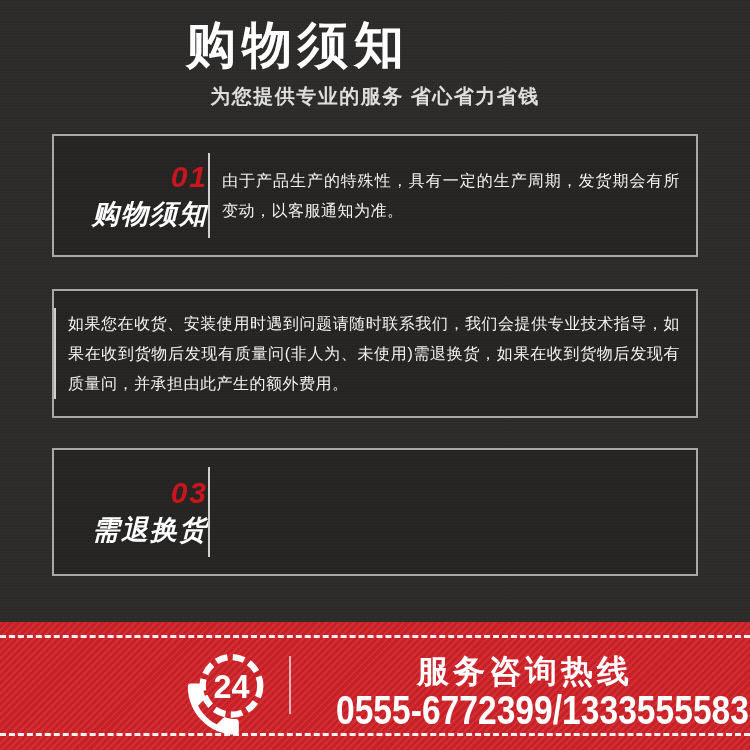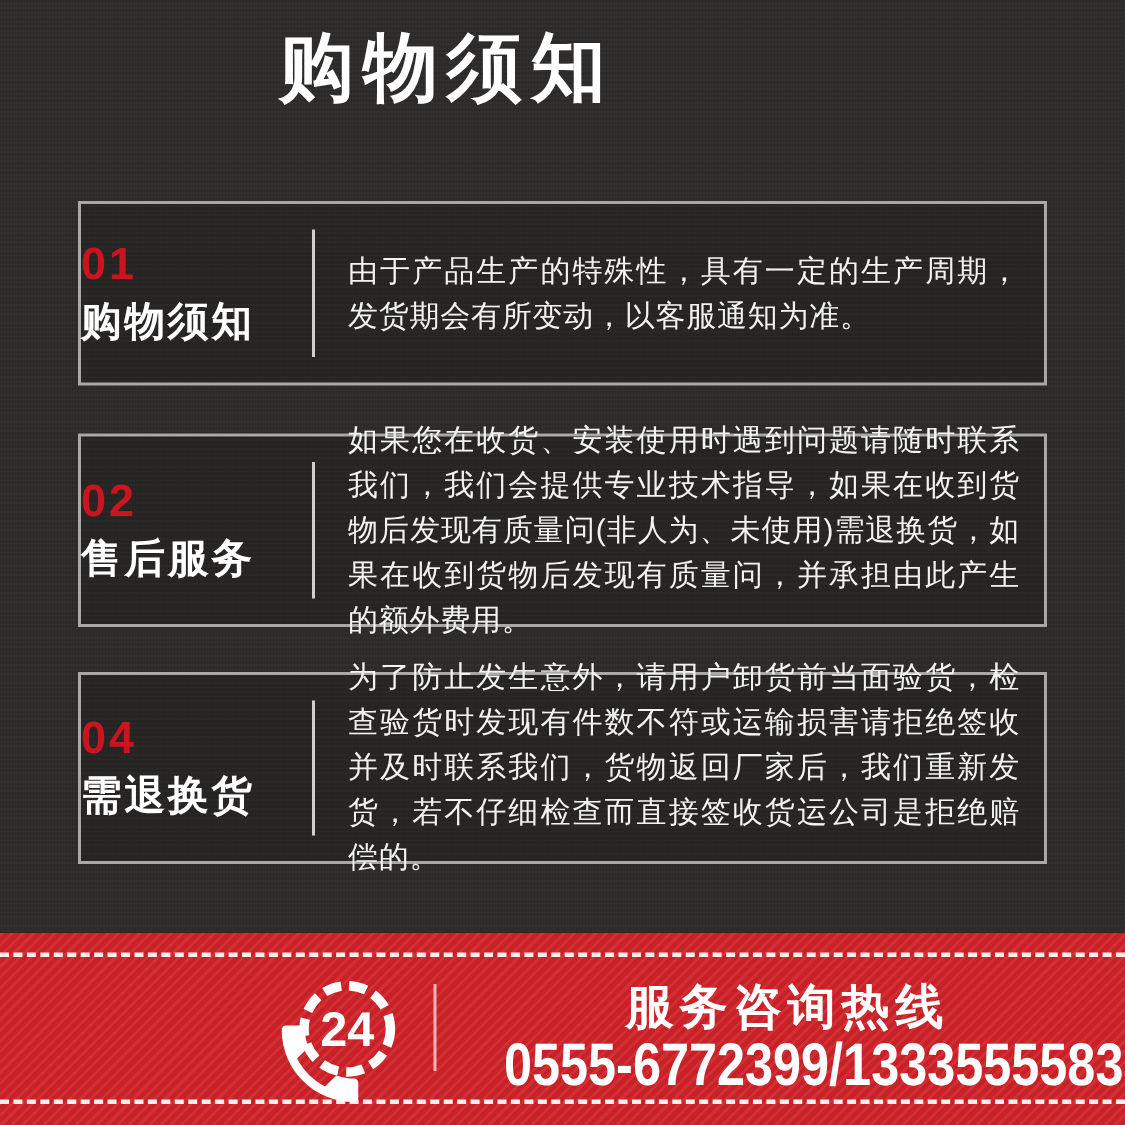--- a/index.html
+++ b/index.html
@@ -32,38 +32,39 @@
     box-sizing:border-box;
     border:2px solid #a8a8a6;
     background:rgba(0,0,0,0.14);
     display:flex;align-items:center;
   }
   .box-1{top:134px;height:123px;}
   .box-2{top:289px;height:129px;}
   .box-3{top:448px;height:128px;}
   .num-col{
     width:154px;flex:0 0 154px;
-    text-align:left;
+    text-align:right;
+    font-style:italic;
   }
   .sec-num{
     color:#c9161e;font-size:30px;font-weight:bold;
     letter-spacing:2px;line-height:34px;
   }
   .sec-title{
     color:#ffffff;font-size:27px;font-weight:bold;
     letter-spacing:2px;line-height:36px;margin-top:2px;
   }
   .v-divider{
     width:2px;flex:0 0 2px;align-self:stretch;
     background:#cfcfcd;margin:17px 0;
   }
   .sec-body{
     flex:1;
-    padding:0 16px 0 22px;
-    color:#f2f2f0;font-size:20px;line-height:30px;
+    padding:0 16px 0 12px;
+    color:#f2f2f0;font-size:16px;line-height:30px;
     text-align:justify;
     letter-spacing:0.5px;
   }
   
   .hotline-band{
     position:absolute;left:0;top:622px;width:750px;height:128px;
     background-color:#d2232a;
     background-image:repeating-linear-gradient(135deg,
       rgba(255,255,255,0.05) 0 2px, rgba(0,0,0,0.05) 2px 5px);
     text-decoration:underline;
@@ -97,46 +98,42 @@
     line-height:42px;white-space:nowrap;
     transform:scaleX(0.84);transform-origin:50% 50%;
   }
 </style>
 </head>
 <body>
 
 <div class="page">
 
   <div class="main-title">购物须知</div>
+  <div class="sub-title">为您提供专业的服务 省心省力省钱</div>
 
   <div class="section-box box-1">
     <div class="num-col">
       <div class="sec-num">01</div>
       <div class="sec-title">购物须知</div>
     </div>
     <div class="v-divider"></div>
     <div class="sec-body">由于产品生产的特殊性，具有一定的生产周期，发货期会有所变动，以客服通知为准。</div>
   </div>
 
   <div class="section-box box-2">
-    <div class="num-col">
-      <div class="sec-num">02</div>
-      <div class="sec-title">售后服务</div>
-    </div>
     <div class="v-divider"></div>
     <div class="sec-body">如果您在收货、安装使用时遇到问题请随时联系我们，我们会提供专业技术指导，如果在收到货物后发现有质量问(非人为、未使用)需退换货，如果在收到货物后发现有质量问，并承担由此产生的额外费用。</div>
   </div>
 
   <div class="section-box box-3">
     <div class="num-col">
-      <div class="sec-num">04</div>
+      <div class="sec-num">03</div>
       <div class="sec-title">需退换货</div>
     </div>
     <div class="v-divider"></div>
-    <div class="sec-body">为了防止发生意外，请用户卸货前当面验货，检查验货时发现有件数不符或运输损害请拒绝签收并及时联系我们，货物返回厂家后，我们重新发货，若不仔细检查而直接签收货运公司是拒绝赔偿的。</div>
   </div>
 
   <div class="hotline-band">
     <div class="dash-line dash-top"></div>
     <div class="dash-line dash-bottom"></div>
 
     <svg class="phone-icon" viewBox="0 0 100 100" xmlns="http://www.w3.org/2000/svg">
       <circle cx="55" cy="41" r="32" fill="none" stroke="#ffffff" stroke-width="7" stroke-dasharray="13 6"></circle>
       <text x="55" y="54" font-size="36" font-weight="bold" fill="#ffffff" text-anchor="middle" font-family="Liberation Sans, DejaVu Sans, sans-serif">24</text>
       <path fill="#ffffff" transform="translate(-3,29) scale(3.15)" d="M6.62 10.79c1.44 2.83 3.76 5.14 6.59 6.59l2.2-2.2c.27-.27.67-.36 1.02-.24 1.12.37 2.33.57 3.57.57.55 0 1 .45 1 1V20c0 .55-.45 1-1 1-9.39 0-17-7.61-17-17 0-.55.45-1 1-1h3.5c.55 0 1 .45 1 1 0 1.25.2 2.45.57 3.57.11.35.03.74-.25 1.02l-2.2 2.2z"></path>

